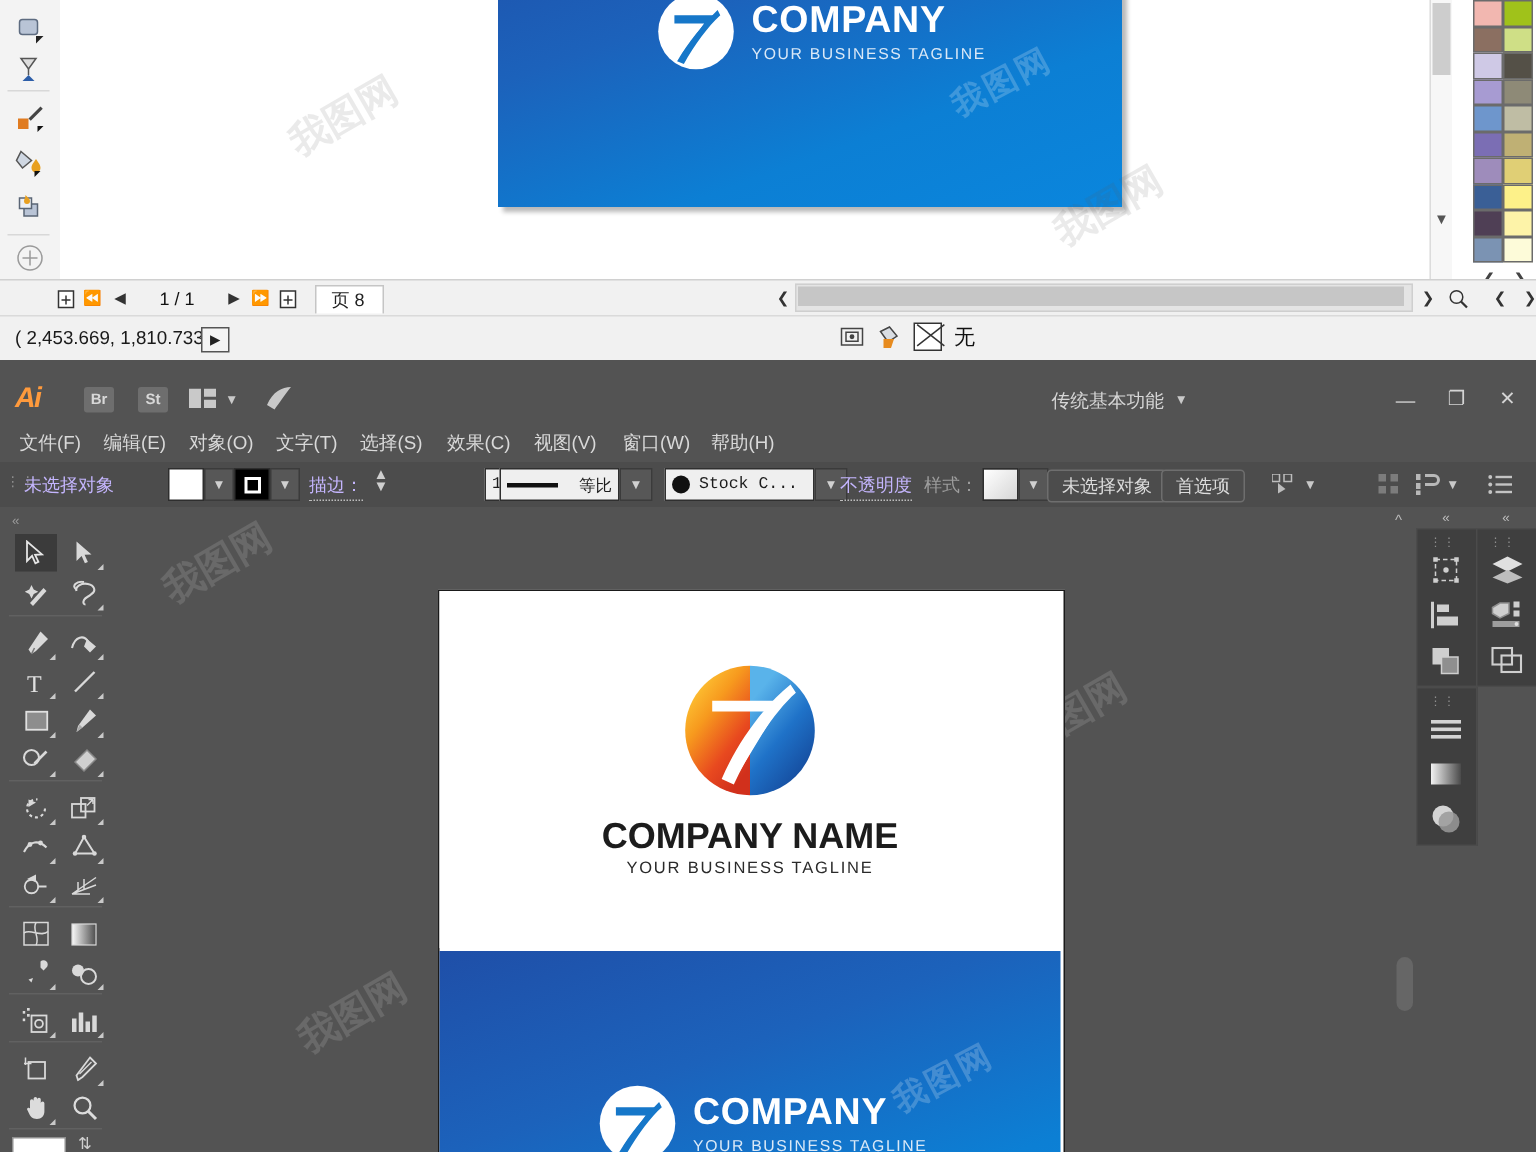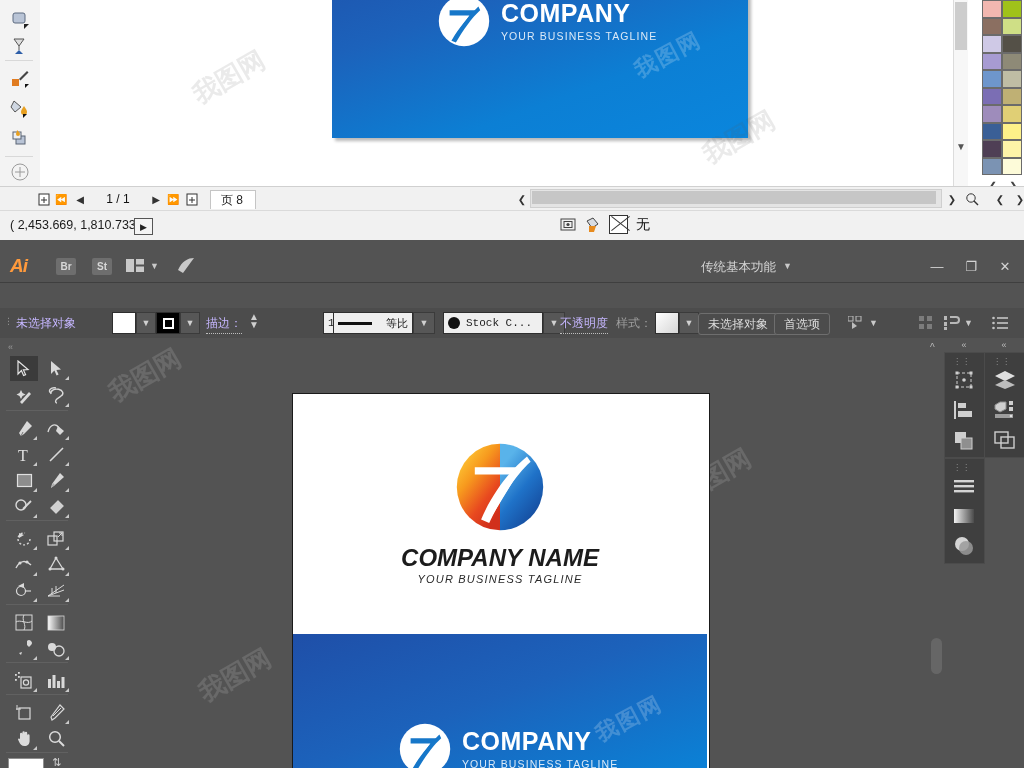--- a/index.html
+++ b/index.html
@@ -88,21 +88,21 @@
   
   #ai-tools{position:absolute;left:0;top:88px;width:76px;height:430px;background:#535353;border-right:1px solid #444;}
   #ai-tools .grip{position:absolute;left:8px;top:4px;color:#9a9a9a;font-size:9px;letter-spacing:1px;}
   .tool{position:absolute;width:28px;height:25px;display:flex;align-items:center;justify-content:center;}
   .tool.sel{background:#3b3b3b;}
   .tsep{position:absolute;left:6px;width:62px;height:1px;background:#616161;}
 
   
   #ai-doc{position:absolute;left:76px;top:88px;right:96px;bottom:0;background:#535353;overflow:hidden;}
   #artboard{position:absolute;left:216px;top:55px;width:416px;height:480px;background:#ffffff;border:1px solid #1a1a1a;}
-  .whitecard{background:#ffffff;position:relative;font-style:italic;}
+  .whitecard{background:#ffffff;position:relative;}
 
   
   #ai-rightcollapse{position:absolute;right:80px;top:88px;width:16px;height:430px;background:#535353;}
   #ai-rightcollapse .chev{position:absolute;left:2px;top:4px;color:#b9b9b9;font-size:10px;}
   #ai-rightcollapse .thumb{position:absolute;left:3px;top:300px;width:11px;height:36px;background:#666;border-radius:6px;}
   #ai-right{position:absolute;right:0;top:88px;width:80px;height:430px;background:#535353;}
   .pgroup{position:absolute;background:#3f3f3f;border:1px solid #4b4b4b;}
   .pgrip{position:absolute;top:4px;color:#8f8f8f;font-size:8px;letter-spacing:1px;}
   .picon{position:absolute;width:30px;height:30px;display:flex;align-items:center;justify-content:center;}
   .dcol{position:absolute;top:0;width:40px;height:14px;display:flex;align-items:center;justify-content:center;color:#bdbdbd;font-size:9px;}
@@ -301,20 +301,31 @@
           <path d="M2 13 C6 4 12 1 18 1 C14 6 10 12 7 16 z" fill="#c9c9c9"></path>
         </svg>
     </div>
     <div id="ws-label">传统基本功能</div>
     <div id="ws-caret">▼</div>
     <div class="winbtn" style="right:72px;">—</div>
     <div class="winbtn" style="right:38px;">❐</div>
     <div class="winbtn" style="right:4px;">✕</div>
   </div>
 
+  <div id="ai-menubar">
+    <div class="mi" style="left:8px;">文件(F)</div>
+    <div class="mi" style="left:64px;">编辑(E)</div>
+    <div class="mi" style="left:121px;">对象(O)</div>
+    <div class="mi" style="left:179px;">文字(T)</div>
+    <div class="mi" style="left:235px;">选择(S)</div>
+    <div class="mi" style="left:293px;">效果(C)</div>
+    <div class="mi" style="left:351px;">视图(V)</div>
+    <div class="mi" style="left:410px;">窗口(W)</div>
+    <div class="mi" style="left:469px;">帮助(H)</div>
+  </div>
 
   <div id="ai-control">
     <div class="abs" style="left:4px;top:8px;color:#8f8f8f;font-size:9px;letter-spacing:1px;">⋮⋮</div>
     <div class="ctl lbl" style="left:16px;">未选择对象</div>
     <div class="ctl" style="left:112px;">
       <span class="swbox" style="background:#ffffff;"></span>
       <span class="drop" style="width:18px;">▼</span>
     </div>
     <div class="ctl" style="left:156px;">
       <span class="swbox" style="background:#000;display:flex;align-items:center;justify-content:center;">

